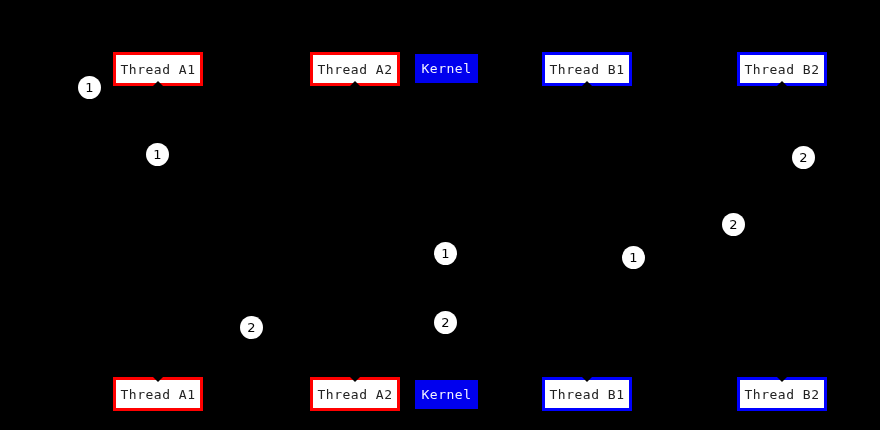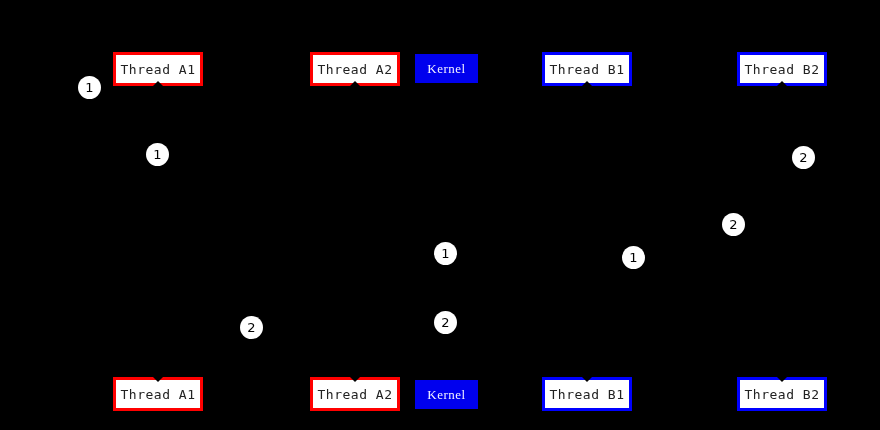--- a/index.html
+++ b/index.html
@@ -11,21 +11,20 @@
   .entity{
     position:absolute;box-sizing:border-box;
     display:flex;align-items:center;justify-content:center;
     background:var(--box-fill,#fff);border:3px solid #fff;
   }
   .entity.red{border-color:var(--thread-a-border,#f00);}
   .entity.blue{border-color:var(--thread-b-border,#00f);margin-left:48px;}
   .entity.kernel{
     background:var(--kernel-fill,#0000ee);
     border:3px solid var(--kernel-fill,#0000ee);
-    font-family:Liberation Serif, serif;
   }
   .elabel{
     font-size:13px;letter-spacing:.5px;white-space:nowrap;
     color:var(--box-text,#222);
   }
   .entity.kernel .elabel{color:var(--kernel-text,#f2f2ff);}
   .notch{
     position:absolute;left:50%;width:0;height:0;
     border-left:5px solid transparent;border-right:5px solid transparent;
   }

